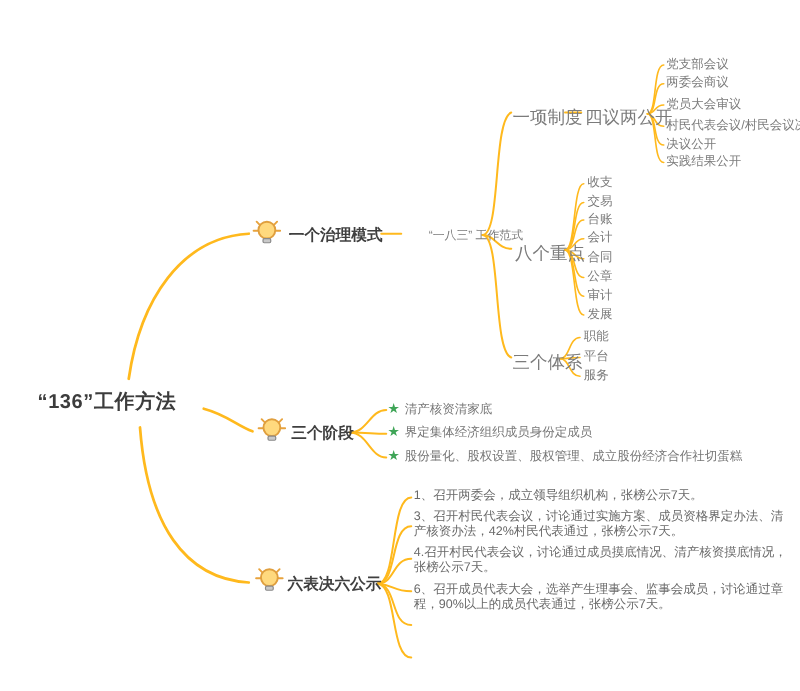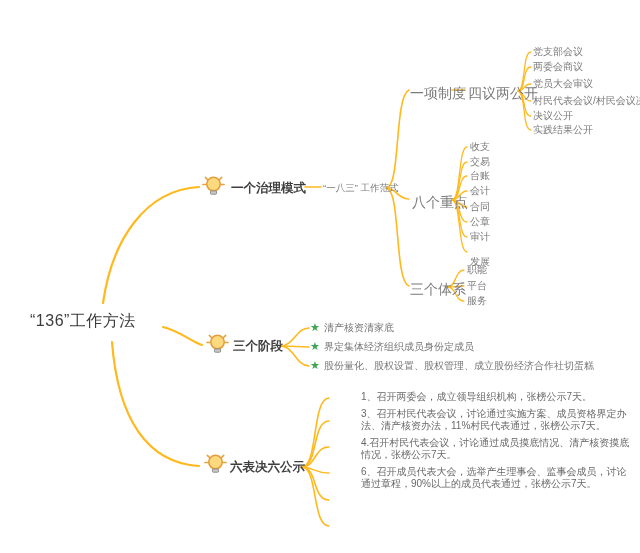--- a/index.html
+++ b/index.html
@@ -2,31 +2,31 @@
 <html><head>
 <meta charset="utf-8">
 <style>
   html,body{margin:0;padding:0;}
   body{
     width:640px;height:553px;position:relative;background:#ffffff;
     font-family:"Liberation Sans","DejaVu Sans",sans-serif;overflow:hidden;
   }
   #wires{position:absolute;left:0;top:0;width:640px;height:553px;pointer-events:none;}
   .node{position:absolute;white-space:nowrap;}
-  .root-label{font-size:16px;font-weight:normal;color:#3c3c3c;letter-spacing:.5px;}
+  .root-label{font-size:16px;font-weight:bold;color:#3c3c3c;letter-spacing:.5px;}
   .branch-label{font-size:12.5px;font-weight:bold;color:#3f3f3f;}
-  .sub-label{font-size:9.5px;color:#7b7b7b;}
+  .sub-label{font-size:9.5px;color:#7b7b7b;margin-left:20px;}
   .group-label{font-size:14px;color:#7b7b7b;}
   .leaf{font-size:10px;color:#7b7b7b;line-height:10px;}
   .bulb{position:absolute;width:27px;height:27px;}
   .star-item{position:absolute;display:flex;align-items:flex-start;white-space:nowrap;}
   .star-glyph{font-size:11px;line-height:11px;color:#3fa557;margin-right:4px;}
   .star-text{font-size:10px;line-height:11px;color:#767676;font-family:Liberation Serif, serif;}
   .vote-list{position:absolute;left:331px;top:391px;width:303px;}
-  .vote-item{font-size:10px;line-height:12px;color:#696969;margin-bottom:5px;margin-left:30px;}
+  .vote-item{font-size:10px;line-height:12px;color:#696969;margin-bottom:5px;}
 </style>
 </head>
 <body>
 
 <svg id="wires" viewBox="0 0 640 553">
   <g fill="none" stroke="#FFB91D" stroke-linecap="round">
 
     <g stroke-width="2.2">
       <path d="M103,303 C112,240 145,190 199,187"></path>
       <path d="M163,327 C182,332 190,341 202,345"></path>
@@ -102,21 +102,21 @@
 <div class="node leaf" style="left:533px;top:125px">实践结果公开</div>
 
 <div class="node group-label" style="left:412px;top:194px">八个重点</div>
 <div class="node leaf" style="left:470px;top:142px">收支</div>
 <div class="node leaf" style="left:470px;top:157px">交易</div>
 <div class="node leaf" style="left:470px;top:171px">台账</div>
 <div class="node leaf" style="left:470px;top:186px">会计</div>
 <div class="node leaf" style="left:470px;top:202px">合同</div>
 <div class="node leaf" style="left:470px;top:217px">公章</div>
 <div class="node leaf" style="left:470px;top:232px">审计</div>
-<div class="node leaf" style="left:470px;top:257px">发展</div>
+<div class="node leaf" style="left:470px;top:247px">发展</div>
 
 <div class="node group-label" style="left:410px;top:281px">三个体系</div>
 <div class="node leaf" style="left:467px;top:265px">职能</div>
 <div class="node leaf" style="left:467px;top:281px">平台</div>
 <div class="node leaf" style="left:467px;top:296px">服务</div>
 
 <svg class="bulb" style="left:204px;top:331px" viewBox="0 0 28 28">
   <g stroke="#E8A33D" stroke-width="1.6" stroke-linecap="round">
     <path d="M3,12 h3.5"></path>
       <path d="M21.5,12 h3.5"></path>
@@ -148,16 +148,16 @@
       <path d="M5.5,4.5 l2.6,2.6"></path>
       <path d="M22.5,4.5 l-2.6,2.6"></path>
   </g>
   <circle cx="14" cy="11.5" r="7" fill="#FFD97E" stroke="#E09F3E" stroke-width="1.6"></circle>
   <rect x="10.8" y="18.6" width="6.4" height="3.4" rx="1" fill="#C9C9C9" stroke="#8A8A8A" stroke-width="1"></rect>
 </svg>
 <div class="node branch-label" style="left:230px;top:459px">六表决六公示</div>
 
 <div class="vote-list">
   <div class="vote-item">1、召开两委会，成立领导组织机构，张榜公示7天。</div>
-  <div class="vote-item">3、召开村民代表会议，讨论通过实施方案、成员资格界定办法、清产核资办法，11%村民代表通过，张榜公示7天。</div>
+  <div class="vote-item">3、召开村民代表会议，讨论通过实施方案、成员资格界定办法、清产核资办法，42%村民代表通过，张榜公示7天。</div>
   <div class="vote-item">4.召开村民代表会议，讨论通过成员摸底情况、清产核资摸底情况，张榜公示7天。</div>
   <div class="vote-item">6、召开成员代表大会，选举产生理事会、监事会成员，讨论通过章程，90%以上的成员代表通过，张榜公示7天。</div>
 </div>
 
 </body></html>

